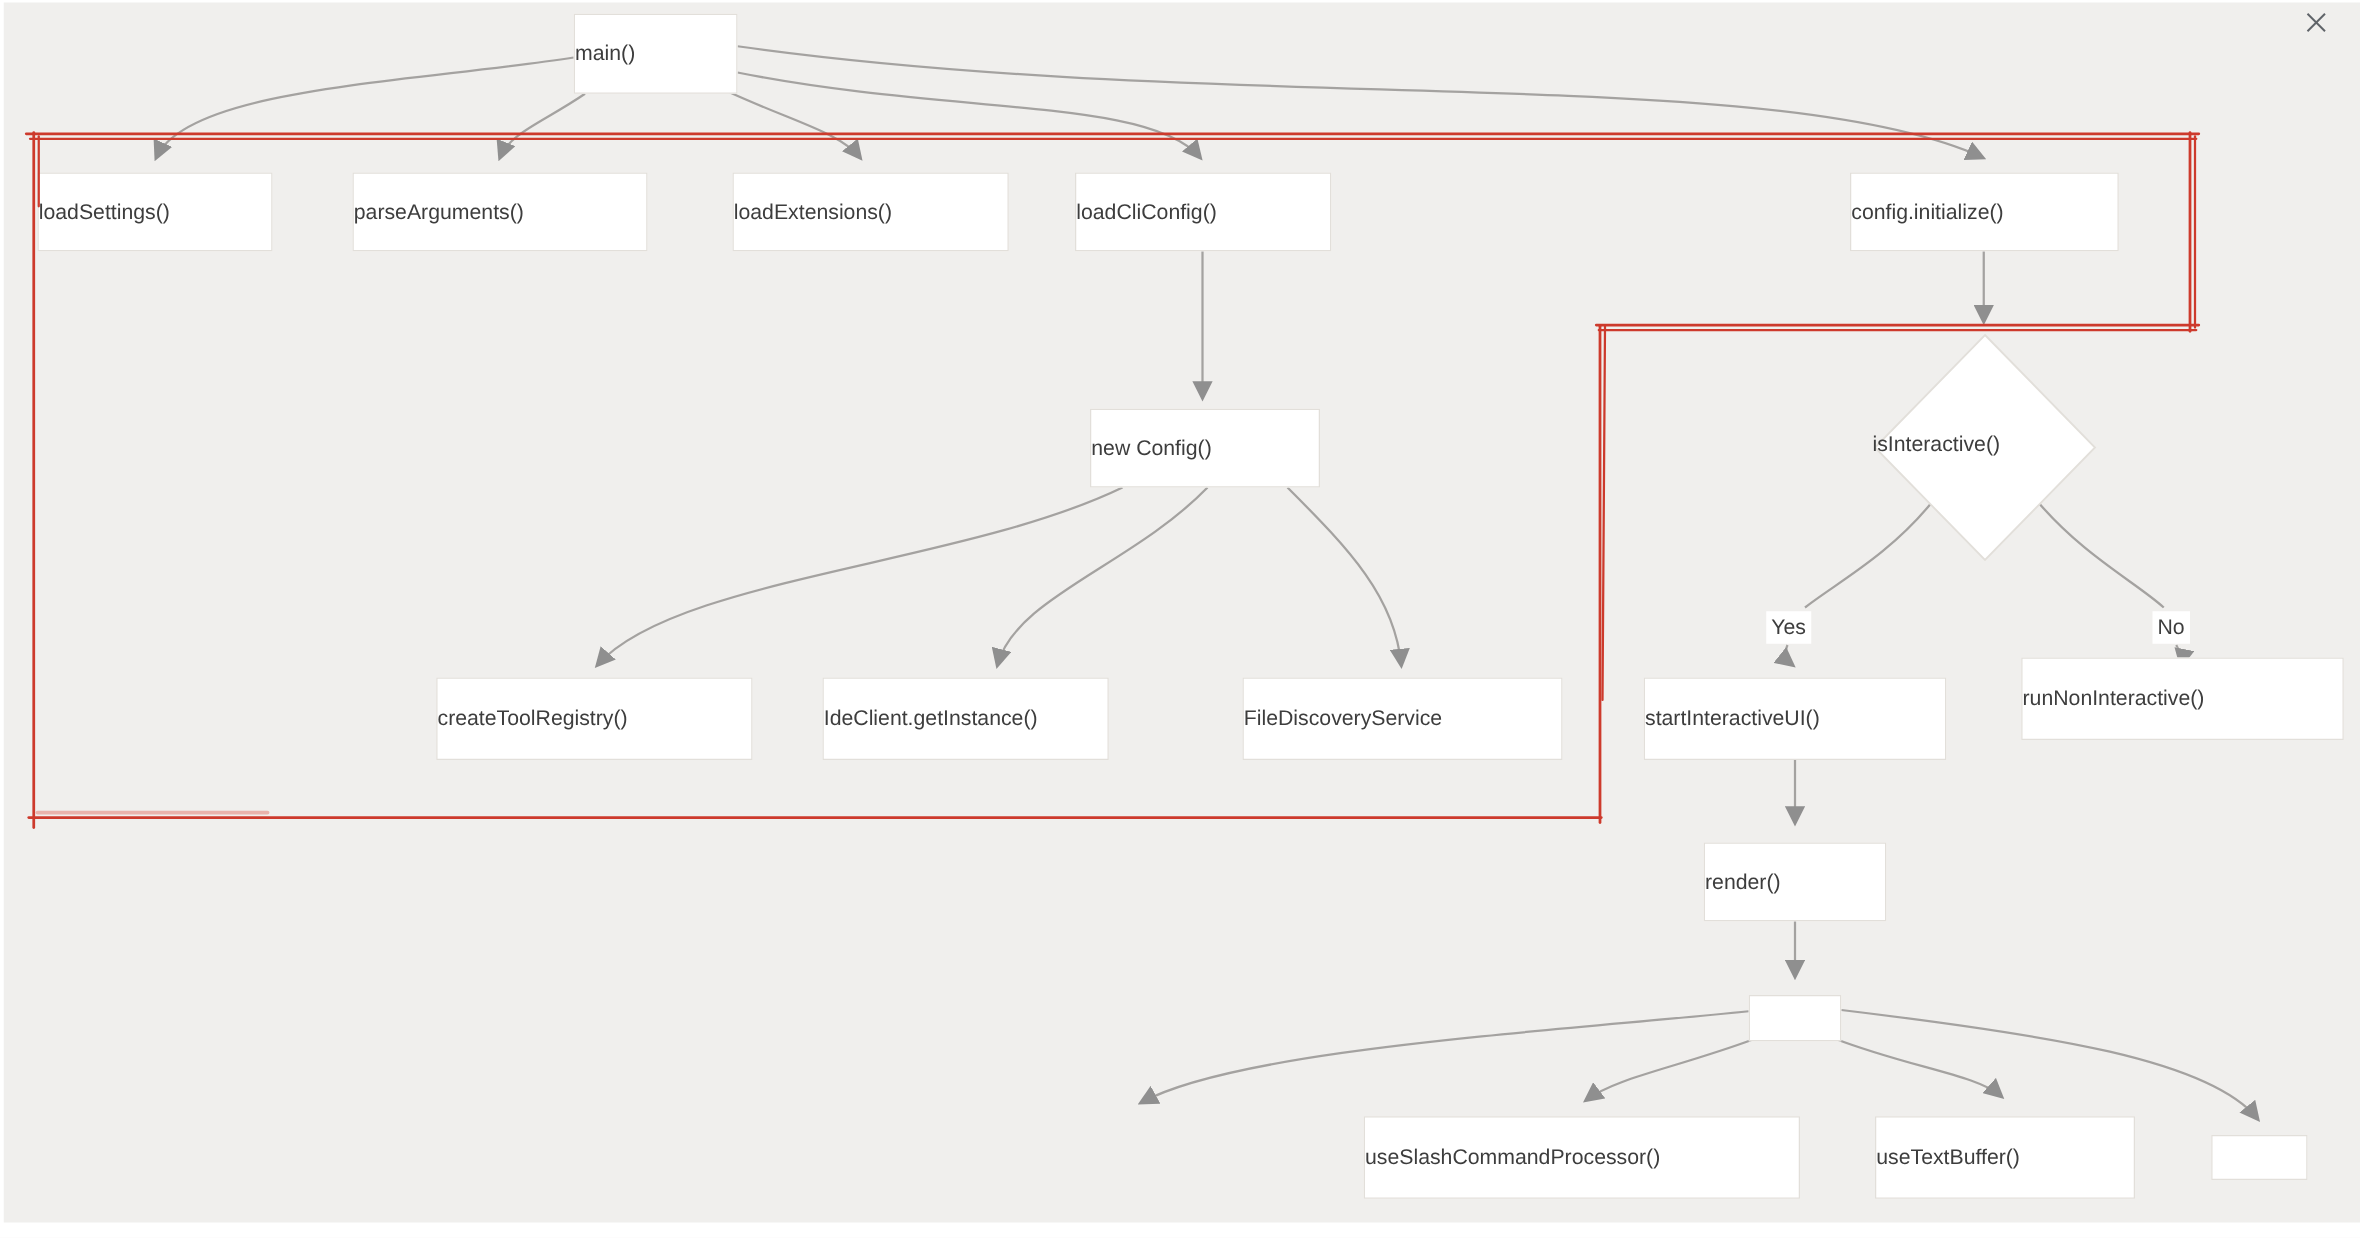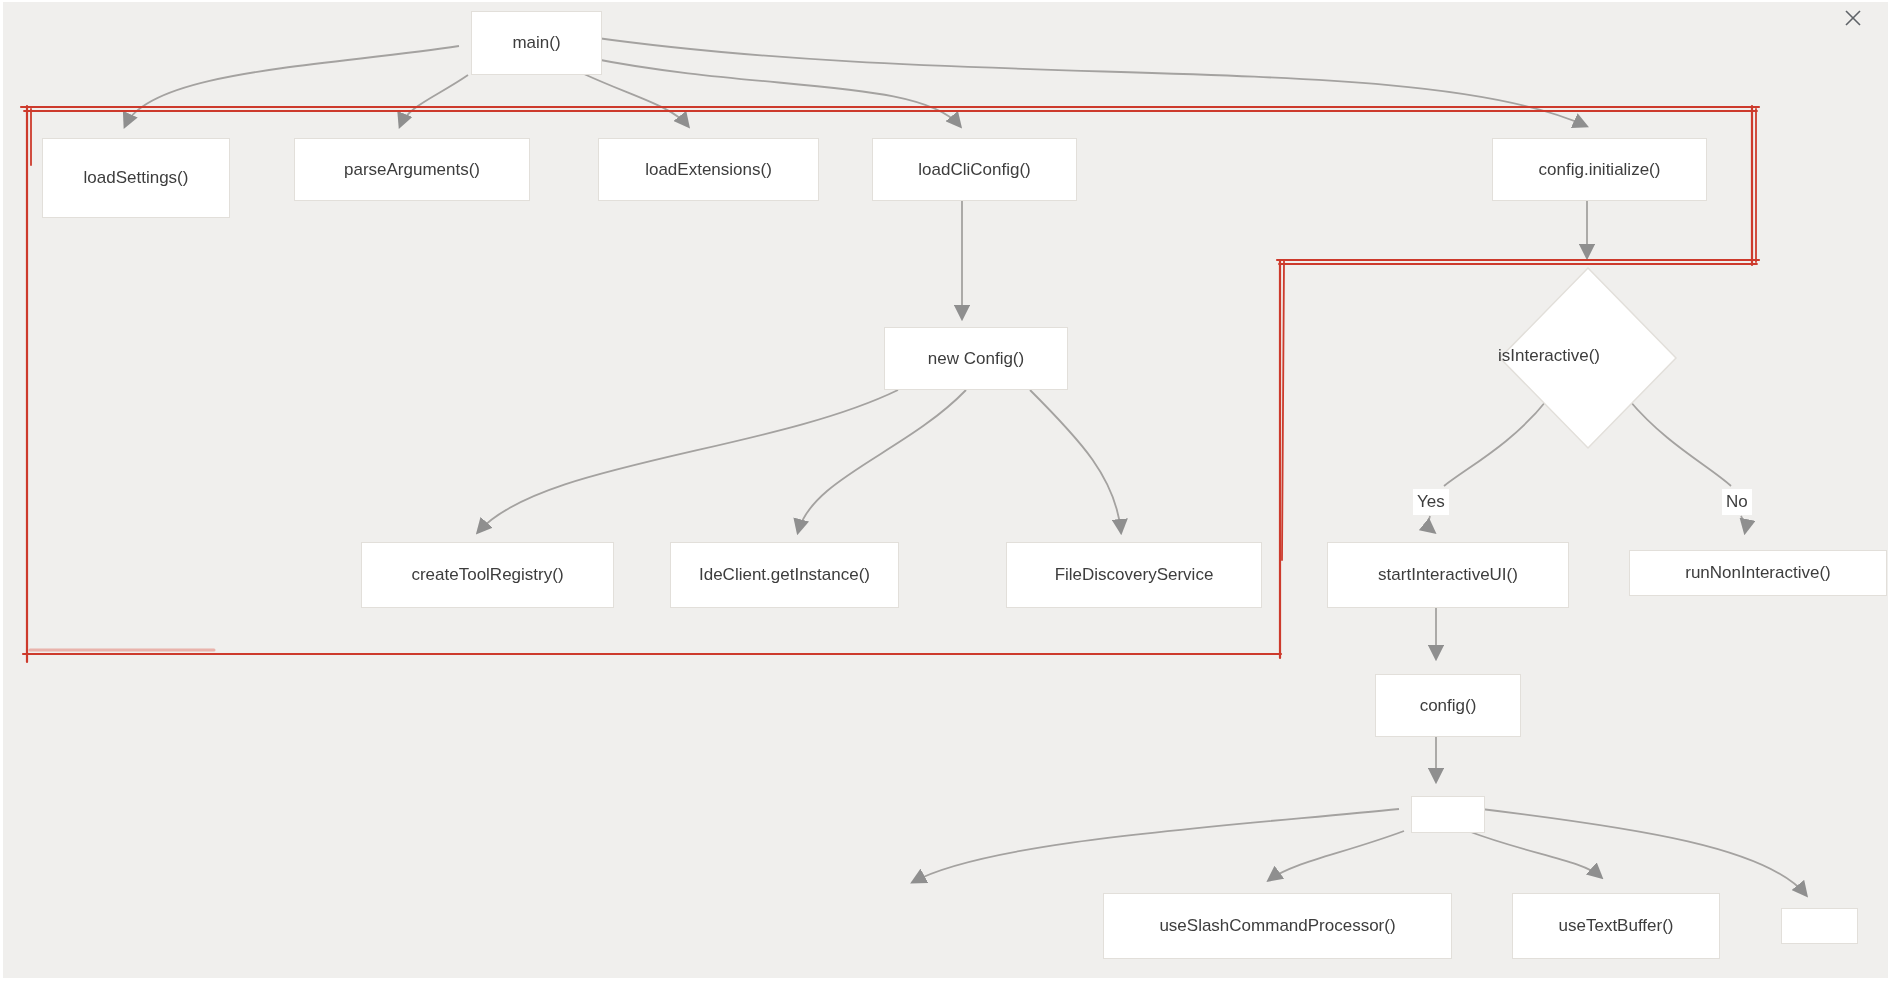--- a/index.html
+++ b/index.html
@@ -11,41 +11,41 @@
   .stage{position:relative;width:1888px;height:990px;background:#ffffff;overflow:hidden;
          font-family:"Liberation Sans", sans-serif;}
   .canvas{position:absolute;left:3px;top:2px;width:1885px;height:976px;background:var(--canvas-bg);}
   svg.layer{position:absolute;left:0;top:0;width:1888px;height:990px;pointer-events:none;}
   .edge{stroke:var(--edge);stroke-width:1.8;fill:none;}
   .diamond{fill:var(--node-fill);stroke:var(--node-border);stroke-width:1.5;}
   .red{stroke:var(--annotation-red);stroke-width:2.2;fill:none;stroke-linecap:round;}
   .red.thin{stroke-width:1.8;}
   .red.light{stroke:var(--annotation-red-light);stroke-width:3;opacity:.7;}
   .node{position:absolute;background:var(--node-fill);border:1px solid var(--node-border);
-        display:flex;align-items:center;justify-content:center;
-        color:var(--node-text);font-size:17px;box-sizing:border-box;margin-left:12px;}
+        display:flex;align-items:center;
+        color:var(--node-text);font-size:17px;box-sizing:border-box;}
   .freelabel{position:absolute;background:#ffffff;color:var(--node-text);font-size:17px;
              padding:2px 4px;line-height:22px;}
   .diamond-label{position:absolute;left:1498px;top:346px;width:180px;
                  color:var(--node-text);font-size:17px;}
   .close-btn{position:absolute;left:1840px;top:5px;width:26px;height:26px;cursor:pointer;
              display:flex;align-items:center;justify-content:center;}
   
   #n-main{left:459px;top:11px;width:131px;height:64px}
-  #n-load-settings{left:30px;top:138px;width:188px;height:80px}
+  #n-load-settings{left:30px;top:138px;width:188px;height:63px}
   #n-parse-arguments{left:282px;top:138px;width:236px;height:63px}
   #n-load-extensions{left:586px;top:138px;width:221px;height:63px}
   #n-load-cli-config{left:860px;top:138px;width:205px;height:63px}
   #n-config-initialize{left:1480px;top:138px;width:215px;height:63px}
   #n-new-config{left:872px;top:327px;width:184px;height:63px}
   #n-create-tool-registry{left:349px;top:542px;width:253px;height:66px}
   #n-ide-client{left:658px;top:542px;width:229px;height:66px}
   #n-file-discovery{left:994px;top:542px;width:256px;height:66px}
   #n-start-interactive-ui{left:1315px;top:542px;width:242px;height:66px}
-  #n-run-non-interactive{left:1617px;top:550px;width:258px;height:46px}
+  #n-run-non-interactive{left:1617px;top:526px;width:258px;height:66px}
   #n-render{left:1363px;top:674px;width:146px;height:63px}
   #n-render-hub{left:1399px;top:796px;width:74px;height:37px}
   #n-use-gemini-stream{left:789px;top:893px;width:243px;height:66px}
   #n-use-slash{left:1091px;top:893px;width:349px;height:66px}
   #n-use-text-buffer{left:1500px;top:893px;width:208px;height:66px}
   #n-unlabeled-leaf{left:1769px;top:908px;width:77px;height:36px}
   #lbl-yes{left:1413px;top:489px}
   #lbl-no{left:1722px;top:489px}
 </style>
 </head>
@@ -114,21 +114,21 @@
   <div class="node" id="n-file-discovery">
       <span>FileDiscoveryService</span>
     </div>
   <div class="node" id="n-start-interactive-ui">
       <span>startInteractiveUI()</span>
     </div>
   <div class="node" id="n-run-non-interactive">
       <span>runNonInteractive()</span>
     </div>
   <div class="node" id="n-render">
-      <span>config()</span>
+      <span>render()</span>
     </div>
   <div class="node" id="n-render-hub">
       <span></span>
     </div>
   <div class="node" id="n-use-text-buffer">
       <span>useTextBuffer()</span>
     </div>
   <div class="node" id="n-use-slash">
       <span>useSlashCommandProcessor()</span>
     </div>

